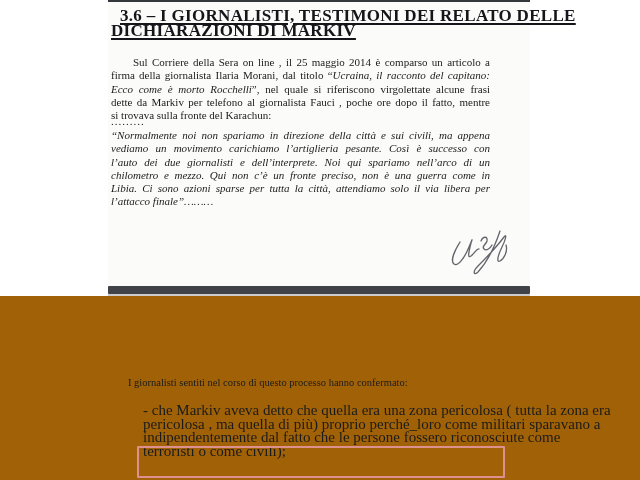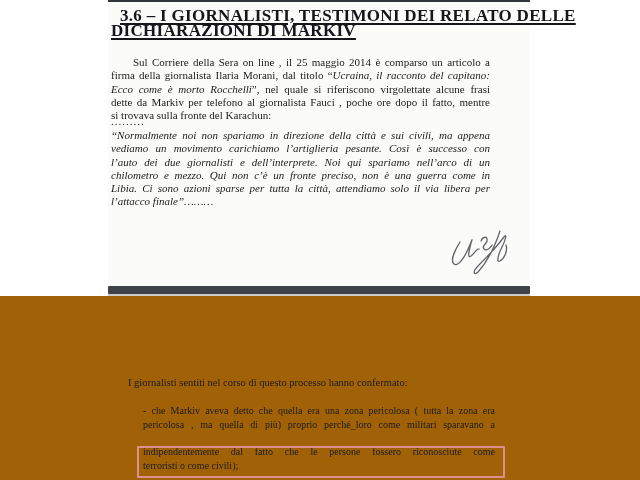--- a/index.html
+++ b/index.html
@@ -29,22 +29,22 @@
   .un{text-decoration:underline;text-underline-offset:1px;}
 
   .sig{left:338px;top:226px;width:70px;height:54px;}
 
   .divider{left:0;top:286px;width:422px;height:8px;background:#3f4347;border-radius:1px;}
   .divider-shadow{left:0;top:294px;width:422px;height:2px;background:#cccccc;}
 
   
   .page-bottom{left:0;top:296px;width:640px;height:184px;background:#a16207;}
   .intro2{left:128px;top:81px;font-size:10.5px;white-space:nowrap;}
-  .bullet{left:143px;top:108px;width:352px;font-size:10px;line-height:13.5px;}
-  .bullet .tline.gap{margin-top:14px;}
+  .bullet{left:143px;top:108px;width:352px;font-size:15px;line-height:13.5px;}
+  .bullet .tline.gap{margin-top:0;}
   .redbox{left:137px;top:150px;width:364px;height:28px;border:2px solid #dc9090;border-radius:1px;background:transparent;}
 </style>
 </head>
 <body>
 
 <div class="abs page-top">
   <div class="abs topline"></div>
 
   <div class="abs h-line h-line1">3.6  –  I  GIORNALISTI,  TESTIMONI  DEI  RELATO  DELLE</div>
   <div class="abs h-line h-line2">DICHIARAZIONI DI MARKIV</div>

